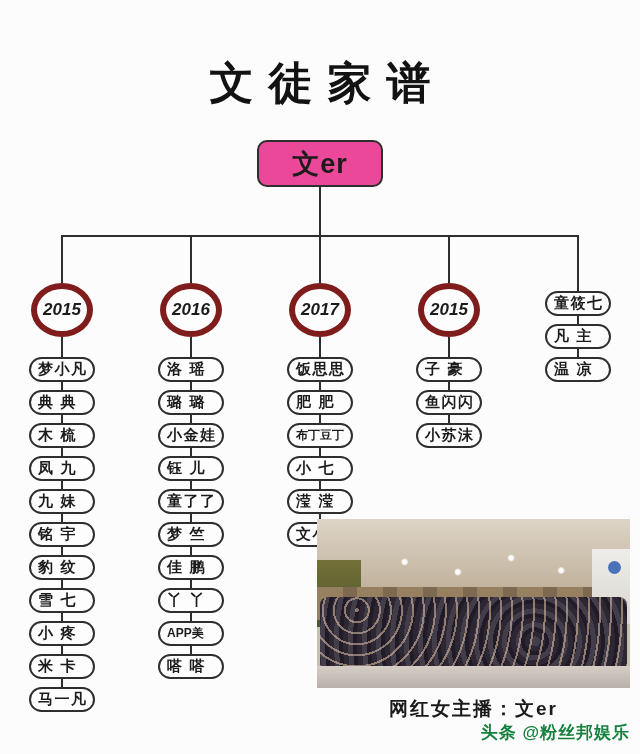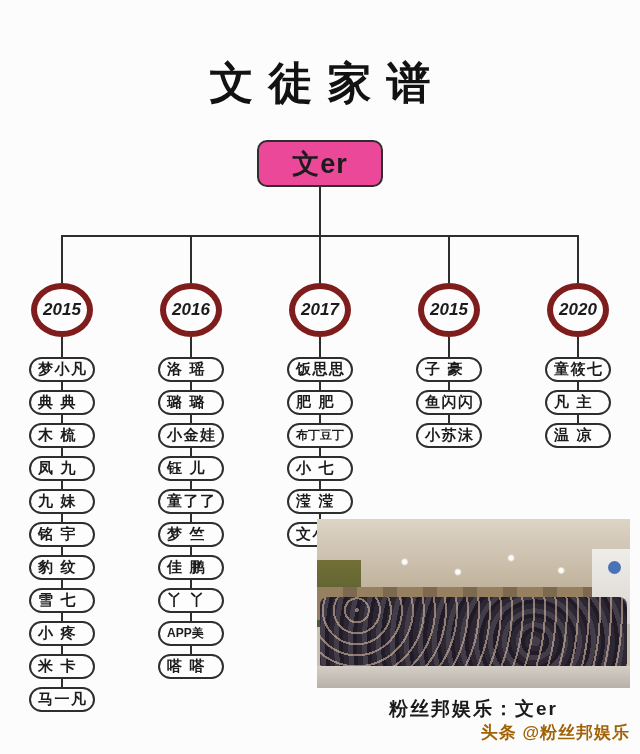--- a/index.html
+++ b/index.html
@@ -83,21 +83,21 @@
     position:absolute;left:0;right:0;bottom:0;height:13%;
     background:linear-gradient(#d4cec7,#b7b1aa);
   }
   .caption{
     position:absolute;left:317px;top:696px;width:313px;text-align:center;
     font-size:19px;font-weight:800;letter-spacing:2px;color:#1a1a1a;
   }
   .watermark{
     position:absolute;right:10px;top:721px;
     font-size:17px;font-weight:700;letter-spacing:1px;
-    color:#a16207;text-shadow:1px 1px 0 #ffffff;
+    color:#15803d;text-shadow:1px 1px 0 #ffffff;
   }
 </style>
 </head>
 <body>
 
 <div class="page">
 
   <div class="title">文徒家谱</div>
 
   <div class="root-box">
@@ -239,21 +239,20 @@
         <div class="member">
           <span class="ls3">鱼闪闪</span>
         </div>
         <div class="stem"></div>
         <div class="member">
           <span class="ls3">小苏沫</span>
         </div>
       </div>
       <div class="tree-column">
         <div class="vcol drop"></div>
-        <div class="year">2020</div>
         <div class="stem"></div>
         <div class="member">
           <span class="ls3">童筱七</span>
         </div>
         <div class="stem"></div>
         <div class="member">
           <span class="ls2">凡主</span>
         </div>
         <div class="stem"></div>
         <div class="member">
@@ -265,16 +264,16 @@
   <div class="photo">
     <div class="ph-ceiling"></div>
     <div class="ph-store-left"></div>
     <div class="ph-wall"></div>
     <div class="ph-wall-right"></div>
     <div class="ph-sign"></div>
     <div class="ph-crowd"></div>
     <div class="ph-floor"></div>
   </div>
 
-  <div class="caption">粉丝邦娱乐：文er</div>
+  <div class="caption">网红女主播：文er</div>
   <div class="watermark">头条 @粉丝邦娱乐</div>
 
 </div>
 
 </body></html>

